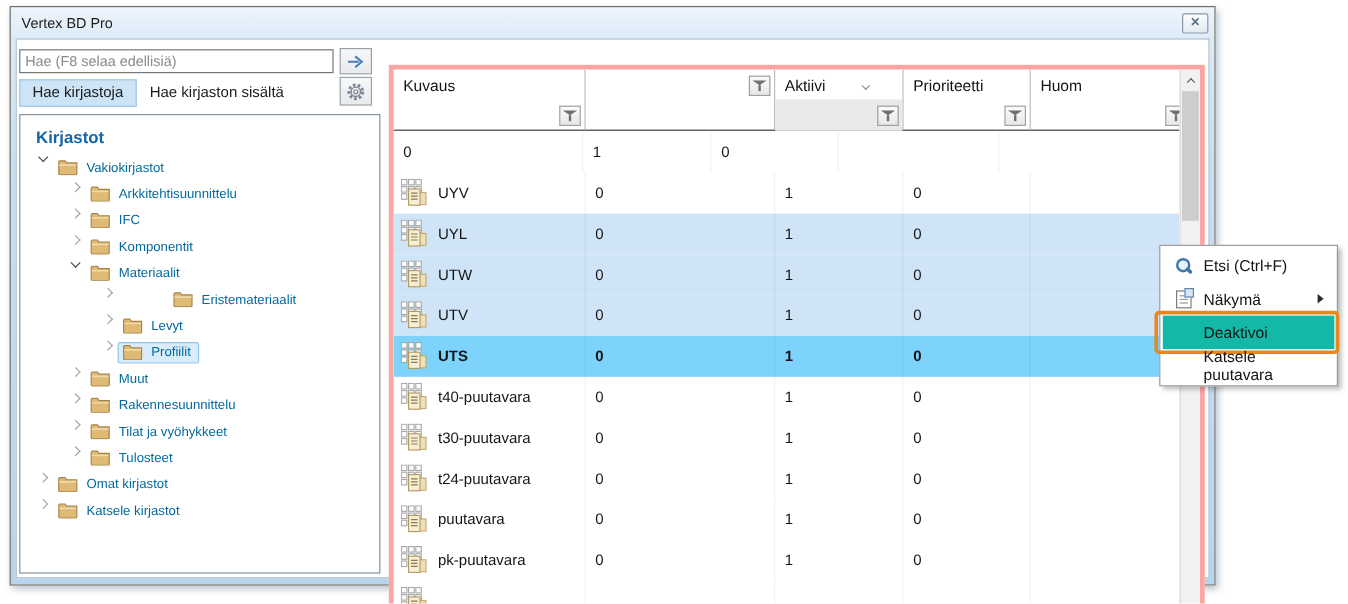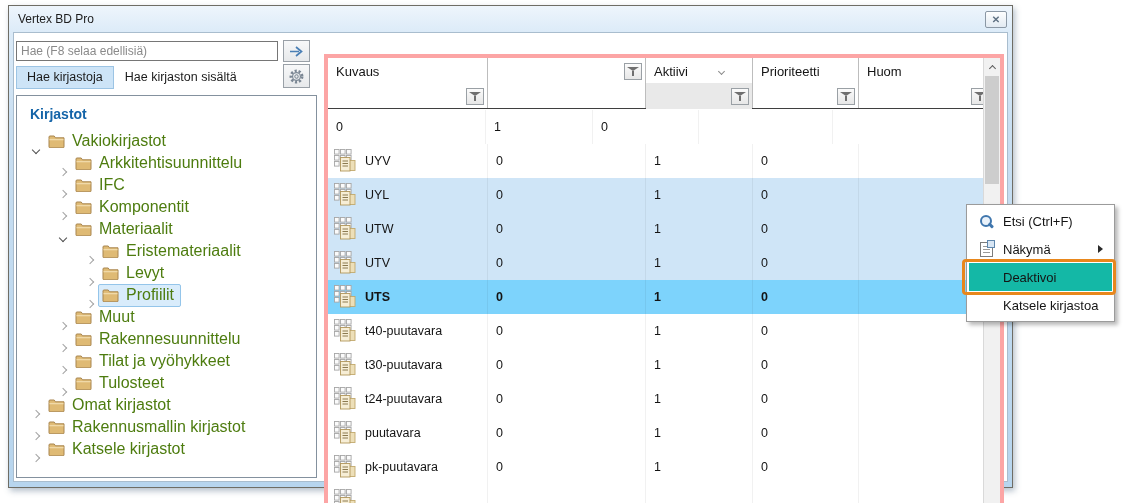--- a/index.html
+++ b/index.html
@@ -47,21 +47,21 @@
   .go-btn{left:269px;top:7px;width:27px;height:22px;}
   .gear-btn{left:269px;top:31px;width:27px;height:24px;}
   .tabbar{position:absolute;left:2px;top:31px;height:25px;display:flex;align-items:flex-end;}
   .tab{font-size:12.5px;color:#1b1b1b;padding:3px 10px 4px 10px;border:1px solid transparent;white-space:nowrap;}
   .tab.active{background:#cde4f7;border-color:#9cc4e4;}
   .tree-panel{
     position:absolute;left:2px;top:62px;width:301px;height:383px;
     border:1px solid #84919e;background:#fff;overflow:hidden;
   }
   .tree-heading{margin:10px 0 9px 13px;font-size:14px;font-weight:bold;}
-  .tree-row{height:22px;display:flex;align-items:flex-end;font-size:16px;color:#4d7c0f;}
+  .tree-row{height:22px;display:flex;align-items:flex-start;font-size:11px;color:#0369a1;}
   .expander{width:16px;display:flex;align-items:center;justify-content:center;flex:none;}
   .chev{display:inline-block;width:6px;height:6px;border-right:1.6px solid #a3a3a3;border-bottom:1.6px solid #a3a3a3;}
   .chev.right{transform:rotate(-45deg);}
   .chev.down{border-color:#4f4f4f;transform:rotate(45deg);margin-top:-3px;}
   .node{display:flex;align-items:center;gap:7px;padding:1px 6px 2px 3px;border:1px solid transparent;border-radius:2px;}
   .node.selected{background:#d9ecfb;border-color:#94c5ea;}
 
   
   .table-panel{
     position:absolute;left:310px;top:21px;width:680px;height:496px;
@@ -201,48 +201,48 @@
               <span class="chev down"></span>
             </span>
             <span class="node">
               <svg width="17" height="13" viewBox="0 0 17 13">
                 <path d="M1 3.5 V2 a1 1 0 0 1 1-1 h4.2 l1.3 1.8 H16 v9 a1 1 0 0 1 -1 1 H2 a1 1 0 0 1 -1-1 Z" fill="#dfba74" stroke="#a8854e" stroke-width="1"></path>
                 <path d="M1.5 4.6 h14" stroke="#f0d9a8" stroke-width="1.4"></path>
               </svg>
               <span>Materiaalit</span>
             </span>
           </div>
+          <div class="tree-row" style="padding-left: 65px; gap: 42px;">
+            <span class="expander">
+              <span class="chev right"></span>
+            </span>
+            <span class="node">
+              <svg width="17" height="13" viewBox="0 0 17 13">
+                <path d="M1 3.5 V2 a1 1 0 0 1 1-1 h4.2 l1.3 1.8 H16 v9 a1 1 0 0 1 -1 1 H2 a1 1 0 0 1 -1-1 Z" fill="#dfba74" stroke="#a8854e" stroke-width="1"></path>
+                <path d="M1.5 4.6 h14" stroke="#f0d9a8" stroke-width="1.4"></path>
+              </svg>
+              <span>Eristemateriaalit</span>
+            </span>
+          </div>
           <div class="tree-row" style="padding-left: 65px;">
             <span class="expander">
               <span class="chev right"></span>
             </span>
             <span class="node">
               <svg width="17" height="13" viewBox="0 0 17 13">
                 <path d="M1 3.5 V2 a1 1 0 0 1 1-1 h4.2 l1.3 1.8 H16 v9 a1 1 0 0 1 -1 1 H2 a1 1 0 0 1 -1-1 Z" fill="#dfba74" stroke="#a8854e" stroke-width="1"></path>
                 <path d="M1.5 4.6 h14" stroke="#f0d9a8" stroke-width="1.4"></path>
               </svg>
-              <span>Eristemateriaalit</span>
+              <span>Levyt</span>
             </span>
           </div>
           <div class="tree-row" style="padding-left: 65px;">
             <span class="expander">
               <span class="chev right"></span>
             </span>
-            <span class="node">
-              <svg width="17" height="13" viewBox="0 0 17 13">
-                <path d="M1 3.5 V2 a1 1 0 0 1 1-1 h4.2 l1.3 1.8 H16 v9 a1 1 0 0 1 -1 1 H2 a1 1 0 0 1 -1-1 Z" fill="#dfba74" stroke="#a8854e" stroke-width="1"></path>
-                <path d="M1.5 4.6 h14" stroke="#f0d9a8" stroke-width="1.4"></path>
-              </svg>
-              <span>Levyt</span>
-            </span>
-          </div>
-          <div class="tree-row" style="padding-left: 65px;">
-            <span class="expander">
-              <span class="chev right"></span>
-            </span>
             <span class="node selected">
               <svg width="17" height="13" viewBox="0 0 17 13">
                 <path d="M1 3.5 V2 a1 1 0 0 1 1-1 h4.2 l1.3 1.8 H16 v9 a1 1 0 0 1 -1 1 H2 a1 1 0 0 1 -1-1 Z" fill="#dfba74" stroke="#a8854e" stroke-width="1"></path>
                 <path d="M1.5 4.6 h14" stroke="#f0d9a8" stroke-width="1.4"></path>
               </svg>
               <span>Profiilit</span>
             </span>
           </div>
           <div class="tree-row" style="padding-left: 38px;">
             <span class="expander">
@@ -295,32 +295,20 @@
           <div class="tree-row" style="padding-left: 11px;">
             <span class="expander">
               <span class="chev right"></span>
             </span>
             <span class="node">
               <svg width="17" height="13" viewBox="0 0 17 13">
                 <path d="M1 3.5 V2 a1 1 0 0 1 1-1 h4.2 l1.3 1.8 H16 v9 a1 1 0 0 1 -1 1 H2 a1 1 0 0 1 -1-1 Z" fill="#dfba74" stroke="#a8854e" stroke-width="1"></path>
                 <path d="M1.5 4.6 h14" stroke="#f0d9a8" stroke-width="1.4"></path>
               </svg>
               <span>Omat kirjastot</span>
-            </span>
-          </div>
-          <div class="tree-row" style="padding-left: 11px;">
-            <span class="expander">
-              <span class="chev right"></span>
-            </span>
-            <span class="node">
-              <svg width="17" height="13" viewBox="0 0 17 13">
-                <path d="M1 3.5 V2 a1 1 0 0 1 1-1 h4.2 l1.3 1.8 H16 v9 a1 1 0 0 1 -1 1 H2 a1 1 0 0 1 -1-1 Z" fill="#dfba74" stroke="#a8854e" stroke-width="1"></path>
-                <path d="M1.5 4.6 h14" stroke="#f0d9a8" stroke-width="1.4"></path>
-              </svg>
-              <span>Rakennusmallin kirjastot</span>
             </span>
           </div>
           <div class="tree-row" style="padding-left: 11px;">
             <span class="expander">
               <span class="chev right"></span>
             </span>
             <span class="node">
               <svg width="17" height="13" viewBox="0 0 17 13">
                 <path d="M1 3.5 V2 a1 1 0 0 1 1-1 h4.2 l1.3 1.8 H16 v9 a1 1 0 0 1 -1 1 H2 a1 1 0 0 1 -1-1 Z" fill="#dfba74" stroke="#a8854e" stroke-width="1"></path>
                 <path d="M1.5 4.6 h14" stroke="#f0d9a8" stroke-width="1.4"></path>
@@ -757,15 +745,15 @@
       <span>Näkymä</span>
       <span class="submenu-arrow"></span>
     </div>
     <div class="menu-item hover">
       <span class="mi-icon-slot"></span>
       <span>Deaktivoi</span>
       <span class="annotation" style="border-color: rgb(232, 135, 28);"></span>
     </div>
     <div class="menu-item">
       <span class="mi-icon-slot"></span>
-      <span>Katsele kirjastoa</span>
+      <span>Katsele puutavara</span>
     </div>
   </div>
 
 </body></html>

